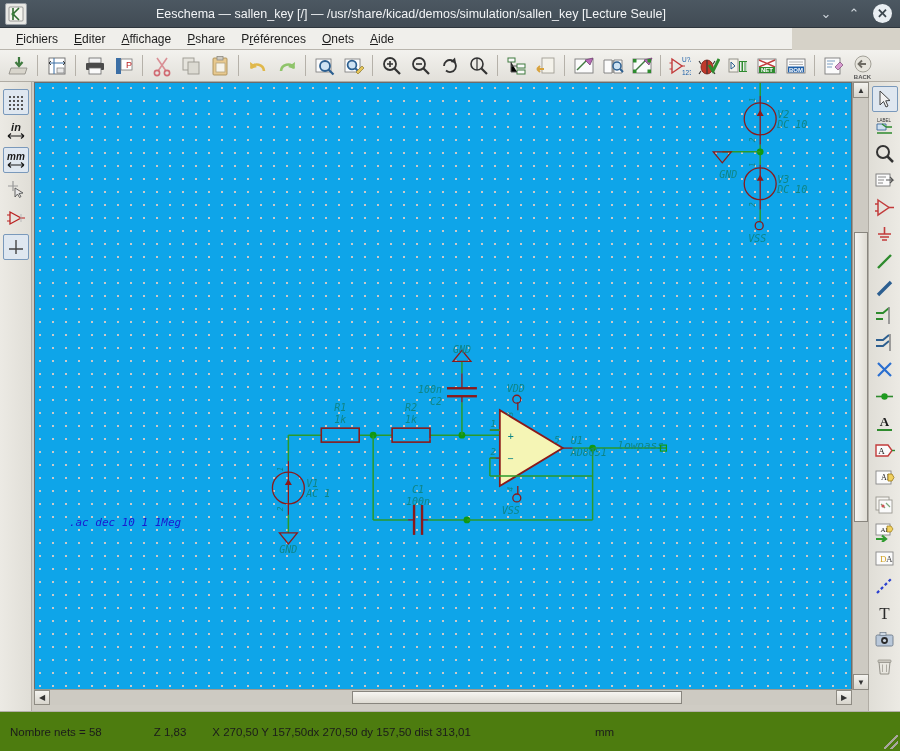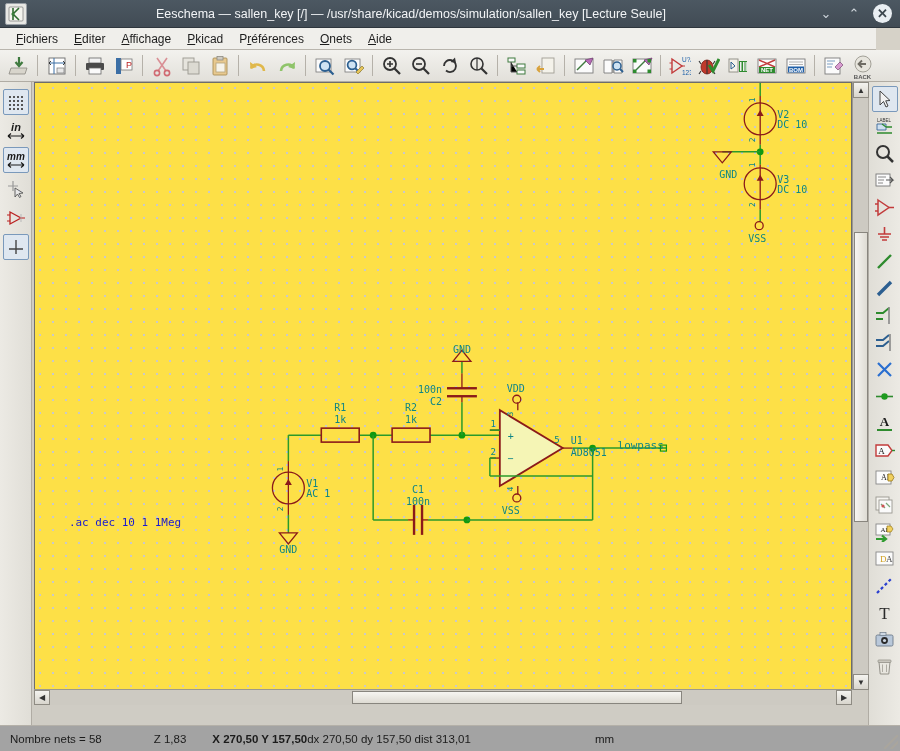--- a/index.html
+++ b/index.html
@@ -38,21 +38,21 @@
     font-size: 13px; cursor: pointer;
   }
   #titlebar .winbtn.close {
     background: #e9eef2; color: #3d474f;
     border-radius: 50%; width: 19px; height: 19px;
     font-size: 13px; font-weight: bold;
   }
 
   
   #menubar {
-    position: absolute; left: 0; top: 28px; width: 876px; height: 22px;
+    position: absolute; left: 0; top: 28px; width: 792px; height: 22px;
     background: #f0efeb;
     border-bottom: 1px solid #b9b5ad;
     display: flex; align-items: center; padding-left: 8px;
   }
   #menubar .menu-item {
     font-size: 12px; color: #1d1d1d;
     padding: 2px 8px; cursor: default; white-space: nowrap;
   }
   #menubar .menu-item u { text-decoration: underline; }
 
@@ -104,23 +104,24 @@
 
   
   #canvaswrap {
     position: absolute; left: 32px; top: 82px;
     width: 836px; height: 643px;
     background: #cfccc4;
   }
   #canvas {
     position: absolute; left: 2px; top: 0px;
     width: 818px; height: 608px;
-    background: #fde047;
+    background: #0ea5e9;
     border: 1px solid #6d6d6d;
     overflow: hidden;
+    font-style: italic;
   }
   #grid {
     position: absolute; inset: 0;
     background-image:
       radial-gradient(circle at 1px 1px, #c9c9c9 0.8px, transparent 0.9px),
       radial-gradient(circle at 1px 1px, #a8a8a8 0.9px, transparent 1px);
     background-size: 13px 13px, 65px 65px;
     background-position: 4px 4px, 4px 4px;
   }
   #sch { position: absolute; inset: 0; }
@@ -140,22 +141,22 @@
     justify-content: center; font-size: 8px; color: #333; cursor: pointer;
   }
   .sb-thumb {
     position: absolute; background: linear-gradient(90deg,#f6f5f1,#dedbd3);
     border: 1px solid #88857e; cursor: pointer;
   }
   .sb-thumb.horiz { background: linear-gradient(#f6f5f1,#dedbd3); }
 
   
   #statusbar {
-    position: absolute; left: 0; bottom: 0; width: 900px; height: 26px;
-    background: #a3a3a3;
+    position: absolute; left: 0; bottom: 0; width: 900px; height: 40px;
+    background: #4d7c0f;
     border-top: 1px solid #b4b0a8;
     display: flex; align-items: center;
     font-size: 11.5px; color: #1b1b1b;
   }
   #statusbar .sb-cell { white-space: nowrap; }
   #statusbar .grip {
     position: absolute; right: 2px; bottom: 2px; width: 14px; height: 14px;
     background:
       linear-gradient(135deg, transparent 45%, #a9a59d 45%, #a9a59d 55%, transparent 55%),
       linear-gradient(135deg, transparent 70%, #a9a59d 70%, #a9a59d 80%, transparent 80%);
@@ -178,21 +179,21 @@
     <div class="winbtn">⌄</div>
     <div class="winbtn">⌃</div>
     <div class="winbtn close">✕</div>
   </div>
 </div>
 
 <div id="menubar">
   <div class="menu-item"><u>F</u><span id="m0">ichiers</span></div>
   <div class="menu-item"><u>E</u><span id="m1">diter</span></div>
   <div class="menu-item"><u>A</u><span id="m2">ffichage</span></div>
-  <div class="menu-item"><u>P</u><span id="m3">kicad</span></div>
+  <div class="menu-item"><u>P</u><span id="m3">share</span></div>
   <div class="menu-item"><span id="m4a">P</span><u>r</u><span id="m4b">éférences</span></div>
   <div class="menu-item"><u>O</u><span id="m5">nets</span></div>
   <div class="menu-item"><u>A</u><span id="m6">ide</span></div>
 </div>
 
 <div id="toolbar">
     <div class="tb-btn" title="Ouvrir schéma">
       <svg width="22" height="22" viewBox="0 0 22 22">
         <path d="M3 13 h16 l-2 6 h-16 z" fill="#d8d5cc" stroke="#8a8880" stroke-width="0.8"></path>
       <path d="M11 2 v7 M7.5 7 L11 11 L14.5 7" stroke="#3f7a3f" stroke-width="2.2" fill="none"></path>
@@ -724,17 +725,17 @@
   <div class="sb-h">
     <div class="sb-arrow" style="left:0;top:0;width:16px;height:15px;">◀</div>
     <div class="sb-thumb horiz" style="left:318px;top:1px;width:330px;height:13px;"></div>
     <div class="sb-arrow" style="right:0;top:0;width:16px;height:15px;">▶</div>
   </div>
 </div>
 
 <div id="statusbar">
   <div class="sb-cell" style="margin-left:10px;">Nombre nets = 58</div>
   <div class="sb-cell" style="margin-left:52px;">Z 1,83</div>
-  <div class="sb-cell" style="margin-left:26px;font-weight:bold;">X 270,50  Y 157,50</div>
+  <div class="sb-cell" style="margin-left:26px;">X 270,50  Y 157,50</div>
   <div class="sb-cell" style="">dx 270,50  dy 157,50  dist 313,01</div>
   <div class="sb-cell" style="margin-left:124px;">mm</div>
   <div class="grip"></div>
 </div>
 
 </body></html>

